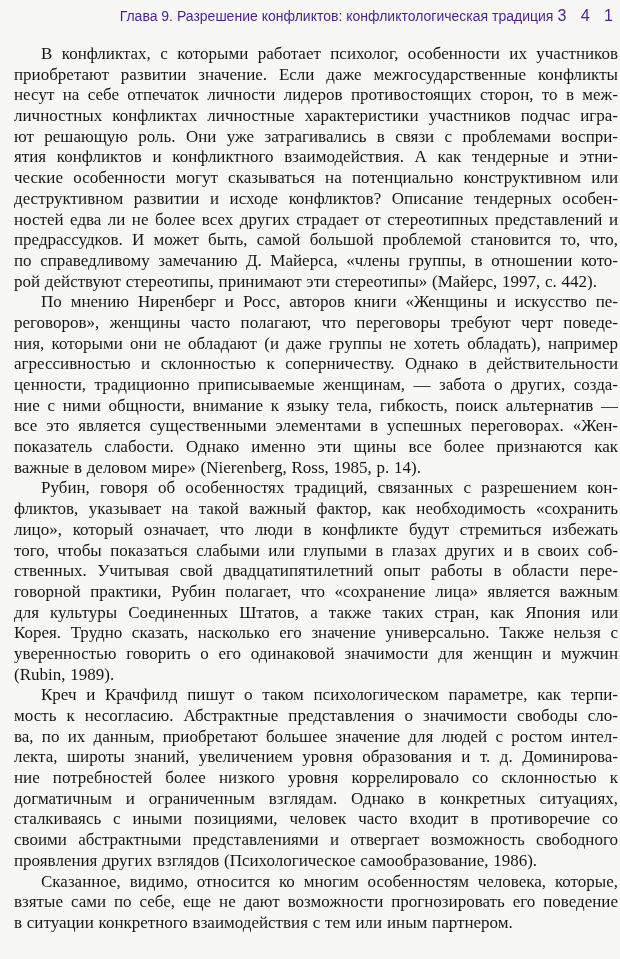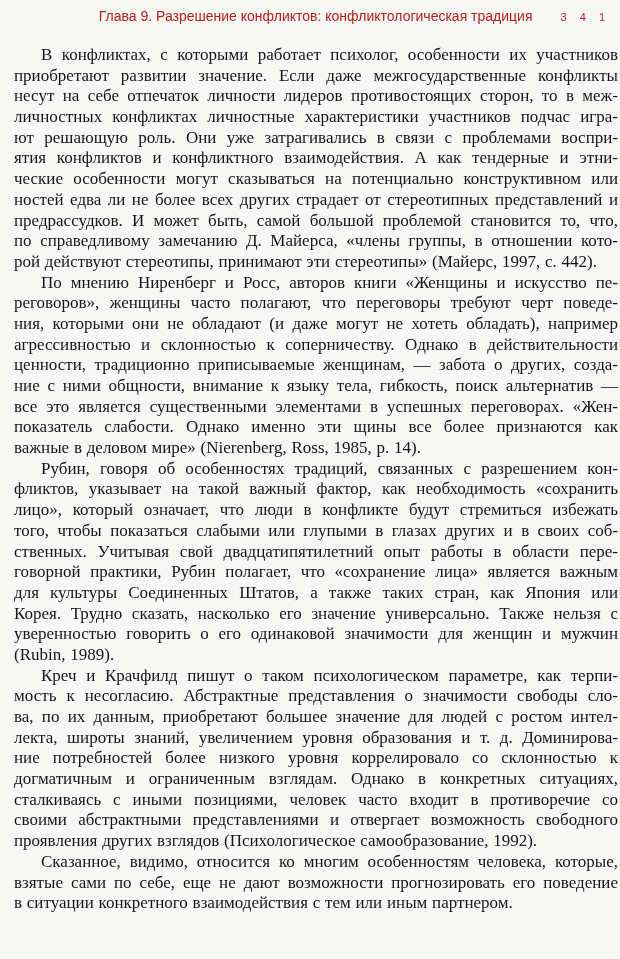--- a/index.html
+++ b/index.html
@@ -14,32 +14,32 @@
     margin: 0 auto;
     background: #f7f7f6;
     color: #161616;
     overflow: hidden;
     box-sizing: border-box;
   }
   .running-head {
     display: flex;
     justify-content: flex-end;
     align-items: baseline;
-    gap: 28px;
+    gap: 4px;
     padding: 8px 2px 0 2px;
     font-family: "Liberation Sans", sans-serif;
     font-size: 14px;
     line-height: 16px;
-    color: #b91c1c;
+    color: #4c1d95;
     white-space: nowrap;
   }
   .running-head .page-num {
-    font-size: 11px;
+    font-size: 16px;
     letter-spacing: 5px;
-    margin-right: 8px;
+    margin-right: 0px;
   }
   .body-text {
     margin-top: 20px;
     padding: 0 2px 0 14px;
     font-family: "Liberation Serif", "DejaVu Serif", serif;
     font-size: 17px;
     line-height: 20.7px;
   }
   .para { margin: 0; padding: 0; }
   .line {
@@ -65,30 +65,31 @@
   <div class="body-text">
 
     <div class="para">
       <div class="line first">В конфликтах, с которыми работает психолог, особенности их участников</div>
       <div class="line">приобретают развитии значение. Если даже межгосударственные конфликты</div>
       <div class="line">несут на себе отпечаток личности лидеров противостоящих сторон, то в меж-</div>
       <div class="line">личностных конфликтах личностные характеристики участников подчас игра-</div>
       <div class="line">ют решающую роль. Они уже затрагивались в связи с проблемами воспри-</div>
       <div class="line">ятия конфликтов и конфликтного взаимодействия. А как тендерные и этни-</div>
       <div class="line">ческие особенности могут сказываться на потенциально конструктивном или</div>
+      <div class="line">деструктивном развитии и исходе конфликтов? Описание тендерных особен-</div>
       <div class="line">ностей едва ли не более всех других страдает от стереотипных представлений и</div>
       <div class="line">предрассудков. И может быть, самой большой проблемой становится то, что,</div>
       <div class="line">по справедливому замечанию Д. Майерса, «члены группы, в отношении кото-</div>
       <div class="line last">рой действуют стереотипы, принимают эти стереотипы» (Майерс, 1997, с. 442).</div>
     </div>
 
     <div class="para">
       <div class="line first">По мнению Ниренберг и Росс, авторов книги «Женщины и искусство пе-</div>
       <div class="line">реговоров», женщины часто полагают, что переговоры требуют черт поведе-</div>
-      <div class="line">ния, которыми они не обладают (и даже могут не хотеть обладать), например</div>
+      <div class="line">ния, которыми они не обладают (и даже группы не хотеть обладать), например</div>
       <div class="line">агрессивностью и склонностью к соперничеству. Однако в действительности</div>
       <div class="line">ценности, традиционно приписываемые женщинам, — забота о других, созда-</div>
       <div class="line">ние с ними общности, внимание к языку тела, гибкость, поиск альтернатив —</div>
       <div class="line">все это является существенными элементами в успешных переговорах. «Жен-</div>
       <div class="line">показатель слабости. Однако именно эти щины все более признаются как</div>
       <div class="line last">важные в деловом мире» (Nierenberg, Ross, 1985, p. 14).</div>
     </div>
 
     <div class="para">
       <div class="line first">Рубин, говоря об особенностях традиций, связанных с разрешением кон-</div>
@@ -105,21 +106,21 @@
 
     <div class="para">
       <div class="line first">Креч и Крачфилд пишут о таком психологическом параметре, как терпи-</div>
       <div class="line">мость к несогласию. Абстрактные представления о значимости свободы сло-</div>
       <div class="line">ва, по их данным, приобретают большее значение для людей с ростом интел-</div>
       <div class="line">лекта, широты знаний, увеличением уровня образования и т. д. Доминирова-</div>
       <div class="line">ние потребностей более низкого уровня коррелировало со склонностью к</div>
       <div class="line">догматичным и ограниченным взглядам. Однако в конкретных ситуациях,</div>
       <div class="line">сталкиваясь с иными позициями, человек часто входит в противоречие со</div>
       <div class="line">своими абстрактными представлениями и отвергает возможность свободного</div>
-      <div class="line last">проявления других взглядов (Психологическое самообразование, 1992).</div>
+      <div class="line last">проявления других взглядов (Психологическое самообразование, 1986).</div>
     </div>
 
     <div class="para">
       <div class="line first">Сказанное, видимо, относится ко многим особенностям человека, которые,</div>
       <div class="line">взятые сами по себе, еще не дают возможности прогнозировать его поведение</div>
       <div class="line last">в ситуации конкретного взаимодействия с тем или иным партнером.</div>
     </div>
 
   </div>
 </div>

